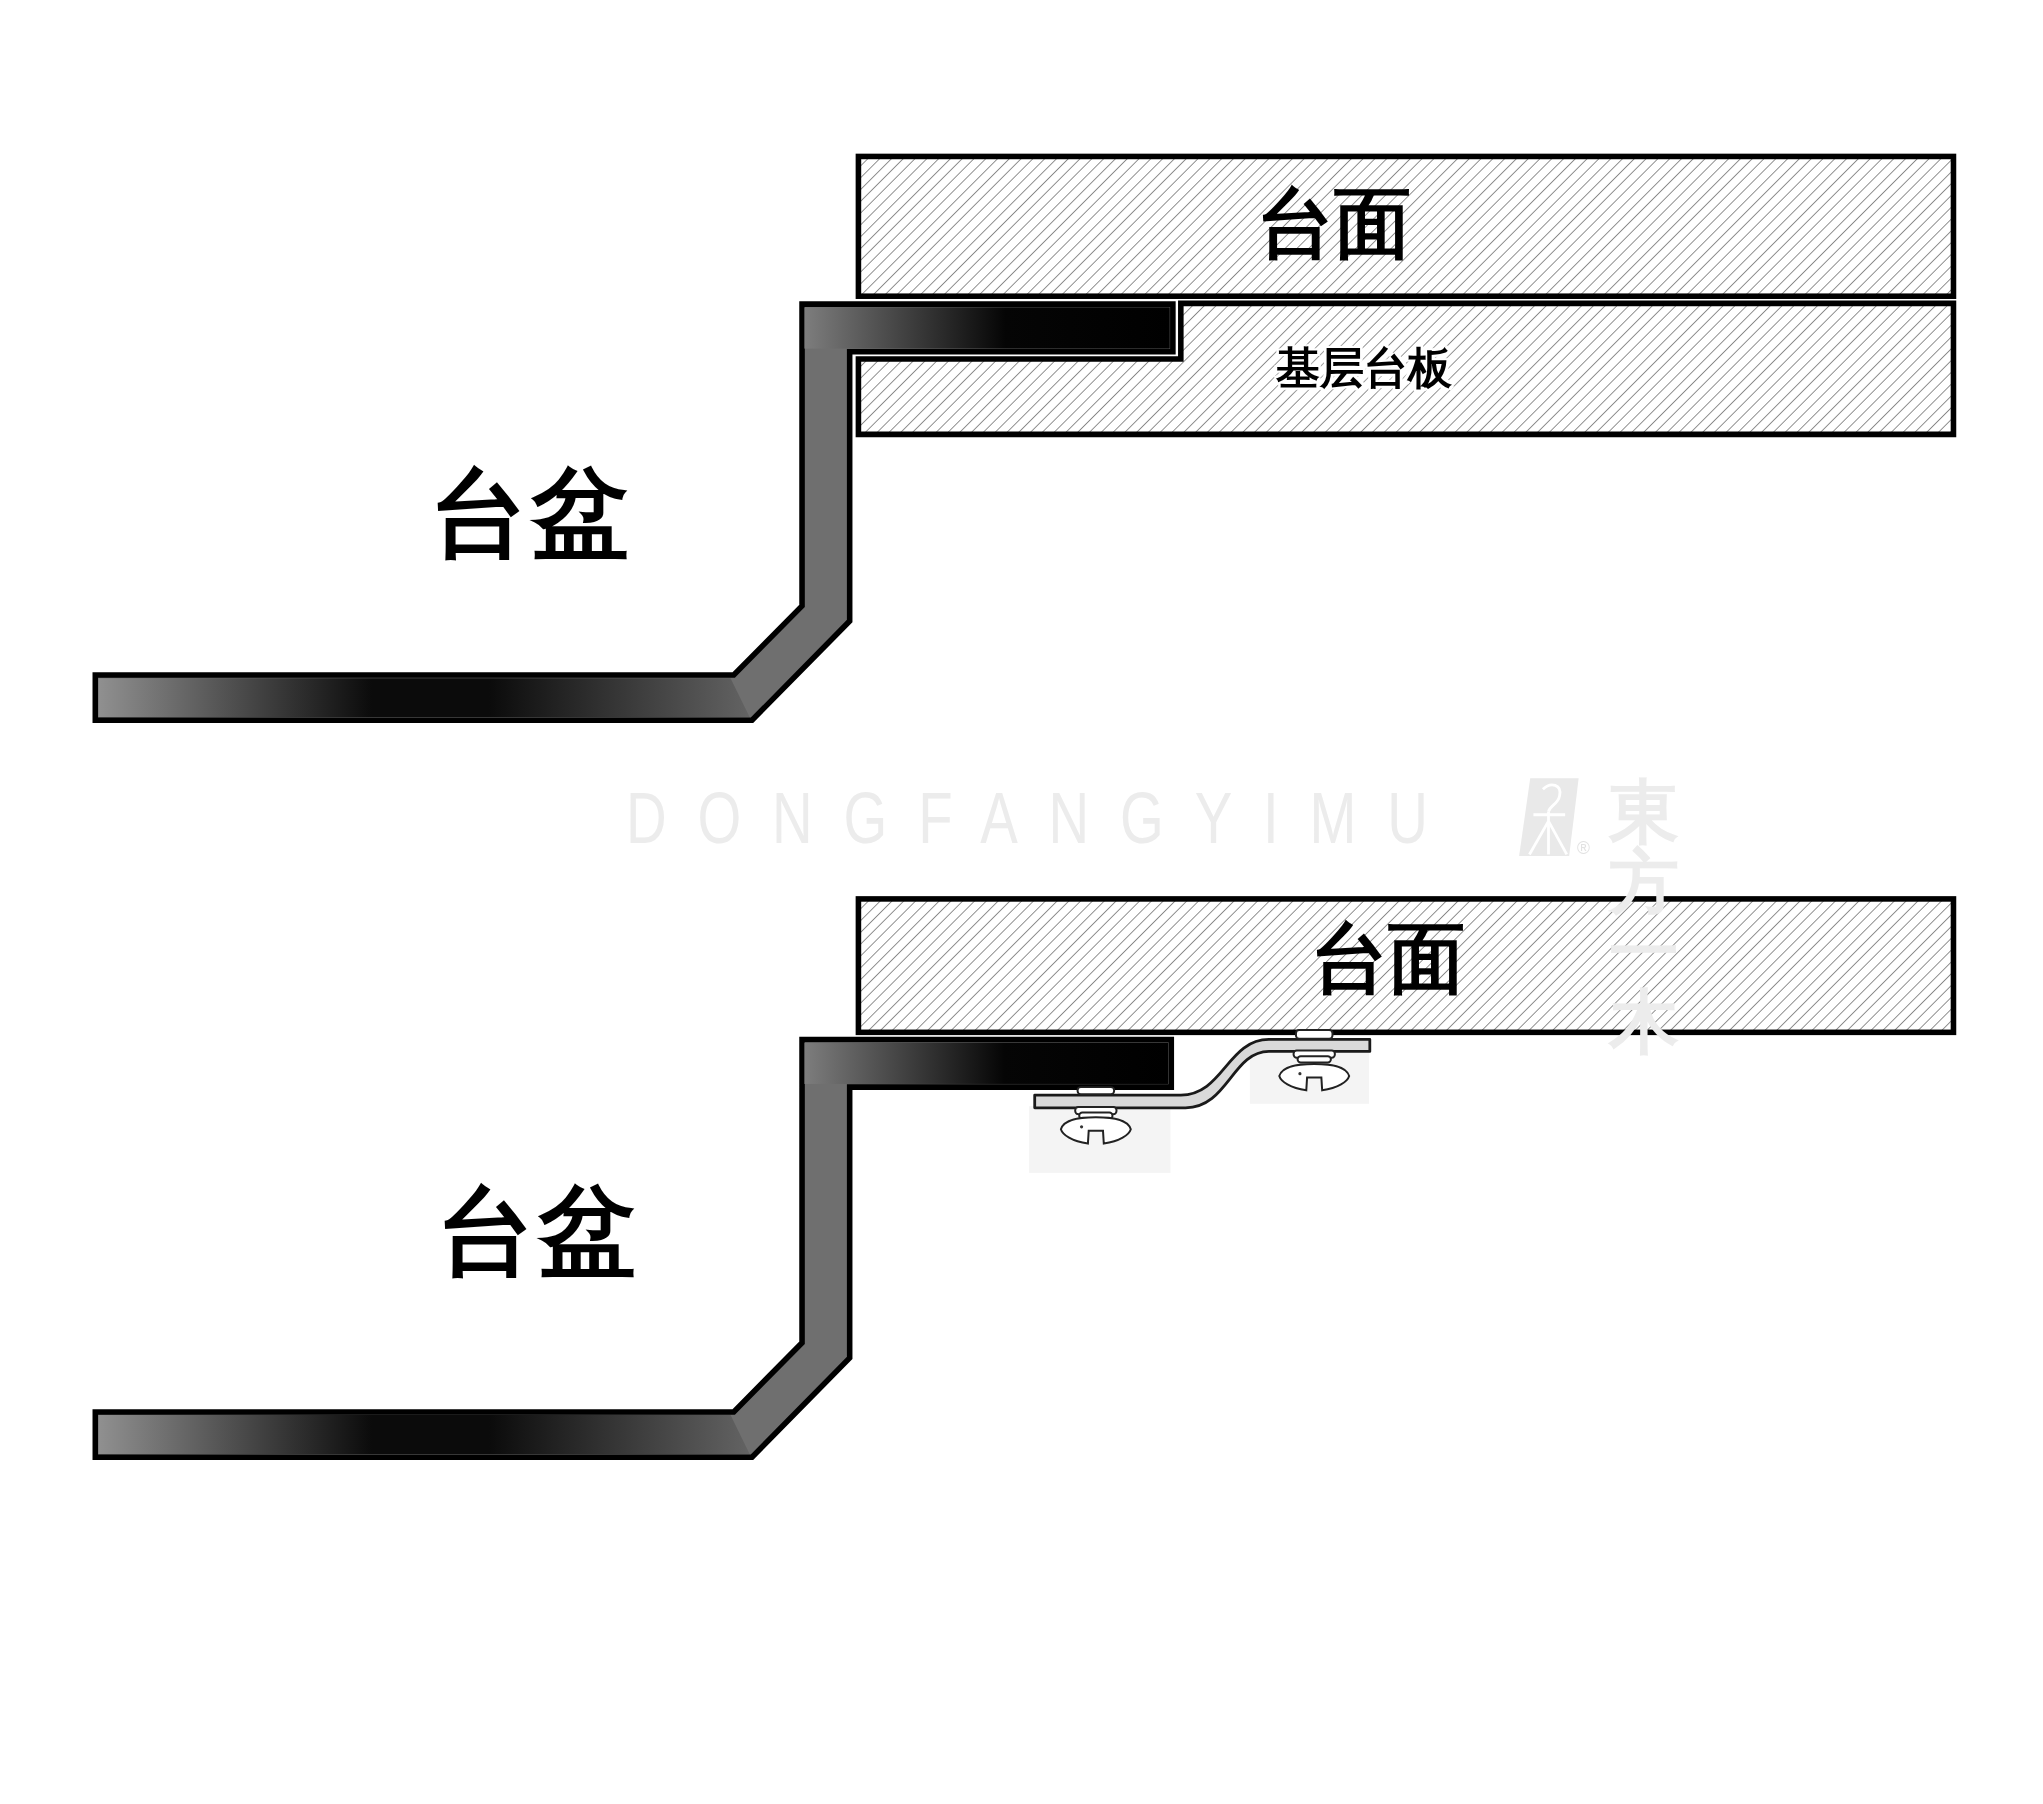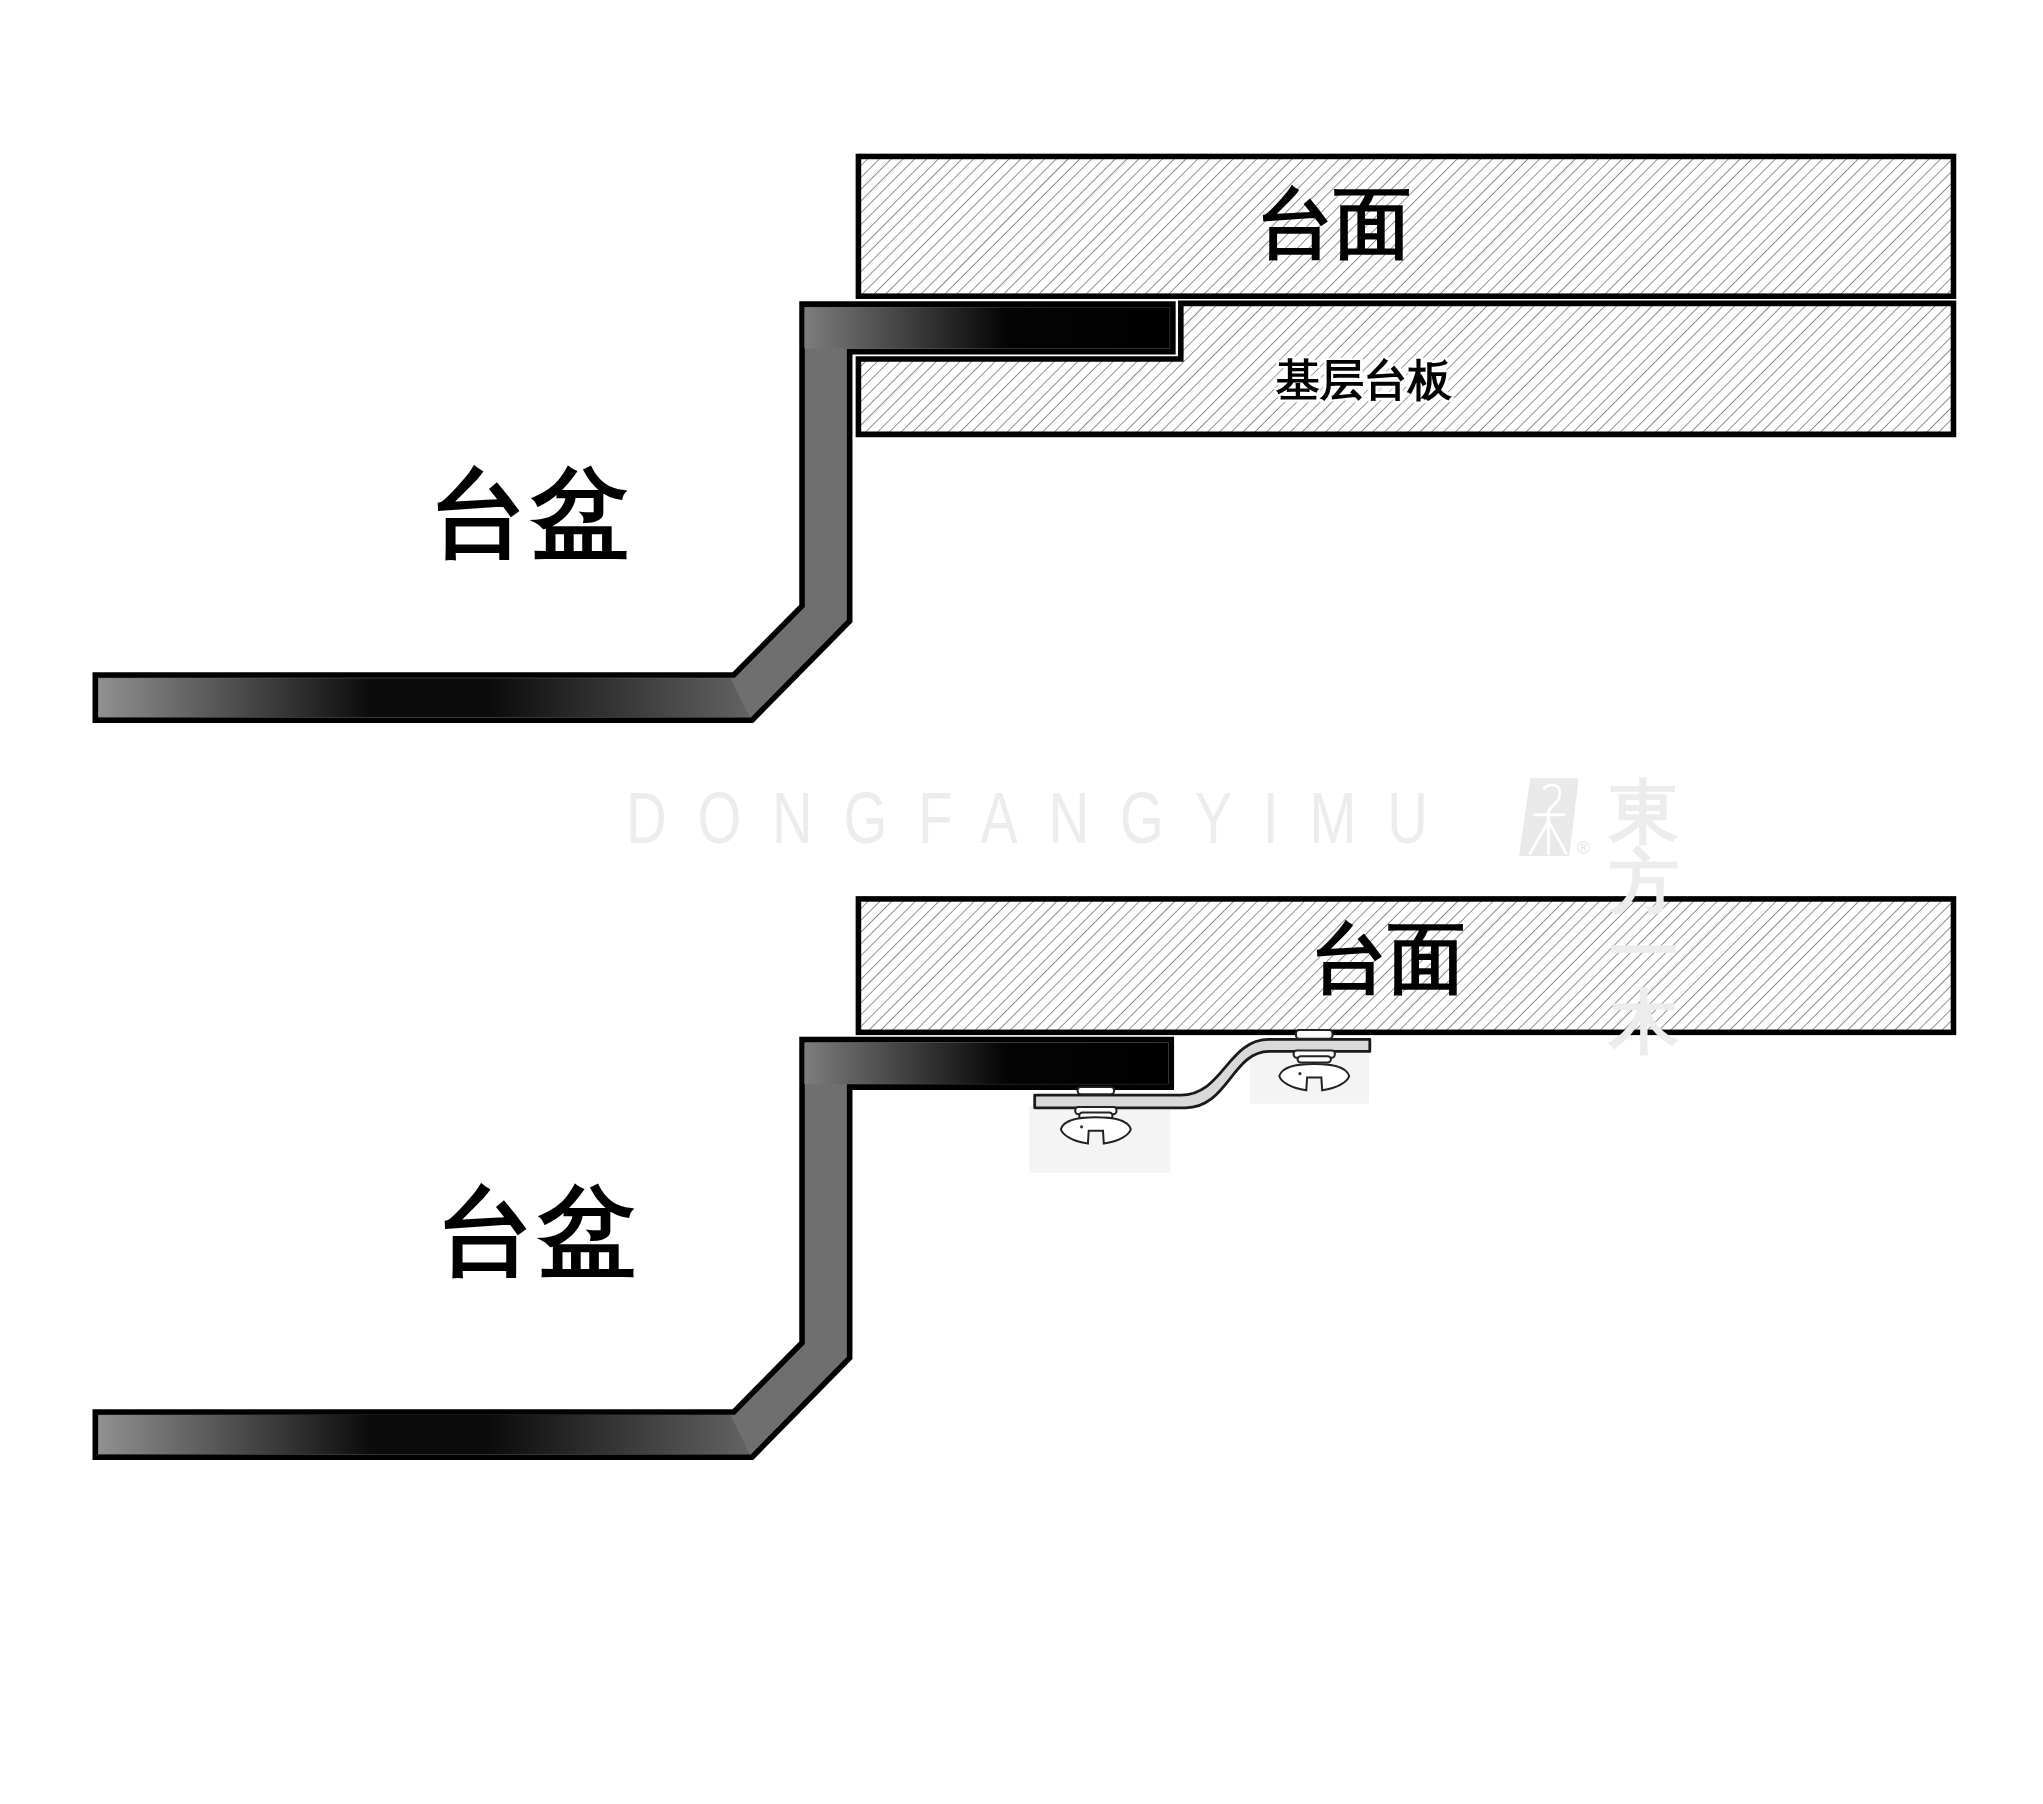--- a/index.html
+++ b/index.html
@@ -3,21 +3,21 @@
 <meta charset="utf-8">
 <style>
   html,body{margin:0;padding:0;}
   body{width:2044px;height:1805px;background:#ffffff;overflow:hidden;position:relative;
        font-family:"Liberation Sans","DejaVu Sans",sans-serif;}
   .page{position:absolute;left:0;top:0;width:1780px;height:1805px;background:#ffffff;}
   svg.art{position:absolute;left:0;top:0;}
   .lbl{position:absolute;transform:translate(-50%,-50%);white-space:nowrap;color:#000;
        font-family:"Liberation Sans","DejaVu Sans",sans-serif;line-height:1;}
   .lbl-mian-top{left:1334px;top:223px;font-size:77px;font-weight:600;}
-  .lbl-jiceng{left:1364px;top:380px;font-size:44px;font-weight:600;
+  .lbl-jiceng{left:1364px;top:368px;font-size:44px;font-weight:600;
       text-shadow:-2.4px -2.4px 0 #fff,2.4px -2.4px 0 #fff,-2.4px 2.4px 0 #fff,2.4px 2.4px 0 #fff,0 0 8px #fff;}
   .lbl-pen-top{left:532px;top:513px;font-size:97px;font-weight:600;letter-spacing:4.8px;}
   .lbl-mian-bottom{left:1388px;top:958px;font-size:77px;font-weight:600;}
   .lbl-pen-bottom{left:539px;top:1231px;font-size:97px;font-weight:600;letter-spacing:4.8px;}
   .lbl-title{left:945px;top:1622px;font-size:116px;font-weight:800;letter-spacing:6.4px;}
   .wm-latin{position:absolute;left:626px;top:783px;font-size:64px;letter-spacing:35px;
       color:#ececec;transform:scale(0.88,1.12);transform-origin:0 0;font-weight:400;
       font-family:"Liberation Sans","DejaVu Sans",sans-serif;line-height:1;}
   .wm-cjk{position:absolute;left:1609px;top:778px;font-size:70px;letter-spacing:35px;
       color:#ececec;font-family:"Liberation Serif","DejaVu Serif",serif;font-weight:700;line-height:1;}

